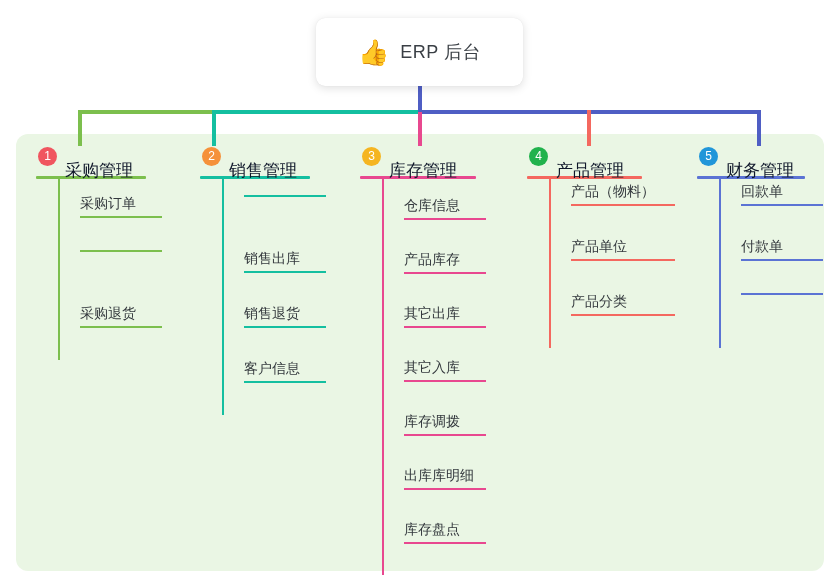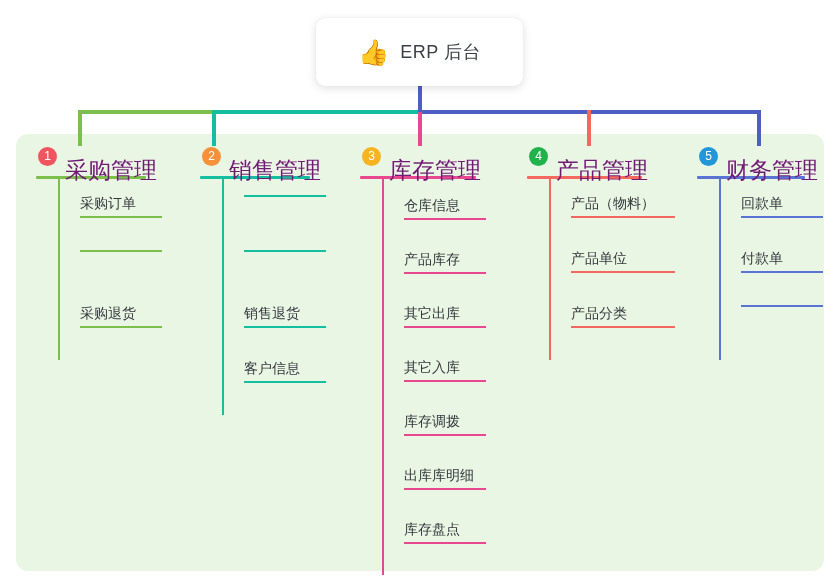--- a/index.html
+++ b/index.html
@@ -117,22 +117,22 @@
     height: 19px;
     border-radius: 50%;
     color: #ffffff;
     font-size: 12px;
     line-height: 19px;
     text-align: center;
     flex: 0 0 auto;
     font-family: "Liberation Sans", sans-serif;
   }
   .col-title {
-    font-size: 23px;
-    color: #701a75;
+    font-size: 17px;
+    color: #0f172a;
     white-space: nowrap;
     margin-top: 28px;
   }
   .col-rule {
     height: 3px;
     margin-top: 6px;
     border-radius: 1px;
   }
   .col-1 .col-rule { width: 110px; }
   .col-2 .col-rule { width: 110px; }
@@ -171,21 +171,21 @@
     width: 82px;
   }
   .col-4 .child-rule { width: 104px; }
 
   
   .col-1 .child, .col-2 .child { height: 55px; }
   .col-1 .children, .col-2 .children { padding-top: 16px; }
   .col-3 .child { height: 54px; }
   .col-3 .children { padding-top: 18px; }
   .col-4 .child, .col-5 .child { height: 55px; }
-  .col-4 .children, .col-5 .children { padding-top: 16px; }
+  .col-4 .children, .col-5 .children { padding-top: 4px; }
 </style>
 </head>
 <body>
 
 <div id="stage">
 
   <div class="panel" style="background: rgb(234, 246, 228);"></div>
 
   <div class="bus bus-green" style="background: rgb(124, 191, 77);"></div>
   <div class="bus bus-teal" style="background: rgb(20, 191, 160);"></div>
@@ -229,20 +229,21 @@
       <span class="badge" style="background: rgb(245, 145, 58);">2</span>
       <span class="col-title">销售管理</span>
     </div>
     <div class="col-rule" style="background: rgb(20, 191, 160);"></div>
     <div class="children">
       <div class="spine" style="background: rgb(20, 191, 160);"></div>
       <div class="child">
         <div class="child-rule" style="background: rgb(20, 191, 160);"></div>
       </div>
       <div class="child">
+        <span class="child-label">销售出库</span>
         <div class="child-rule" style="background: rgb(20, 191, 160);"></div>
       </div>
       <div class="child">
         <span class="child-label">销售退货</span>
         <div class="child-rule" style="background: rgb(20, 191, 160);"></div>
       </div>
       <div class="child">
         <span class="child-label">客户信息</span>
         <div class="child-rule" style="background: rgb(20, 191, 160);"></div>
       </div>

